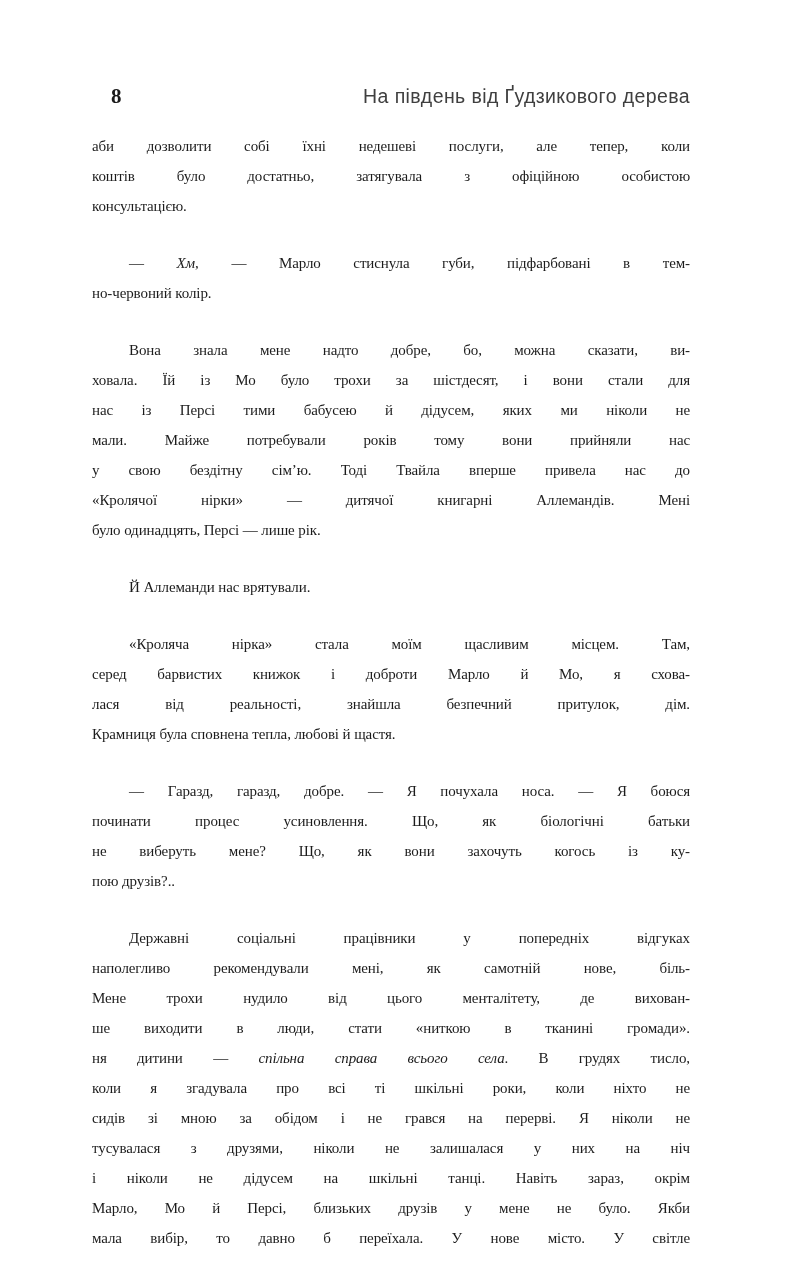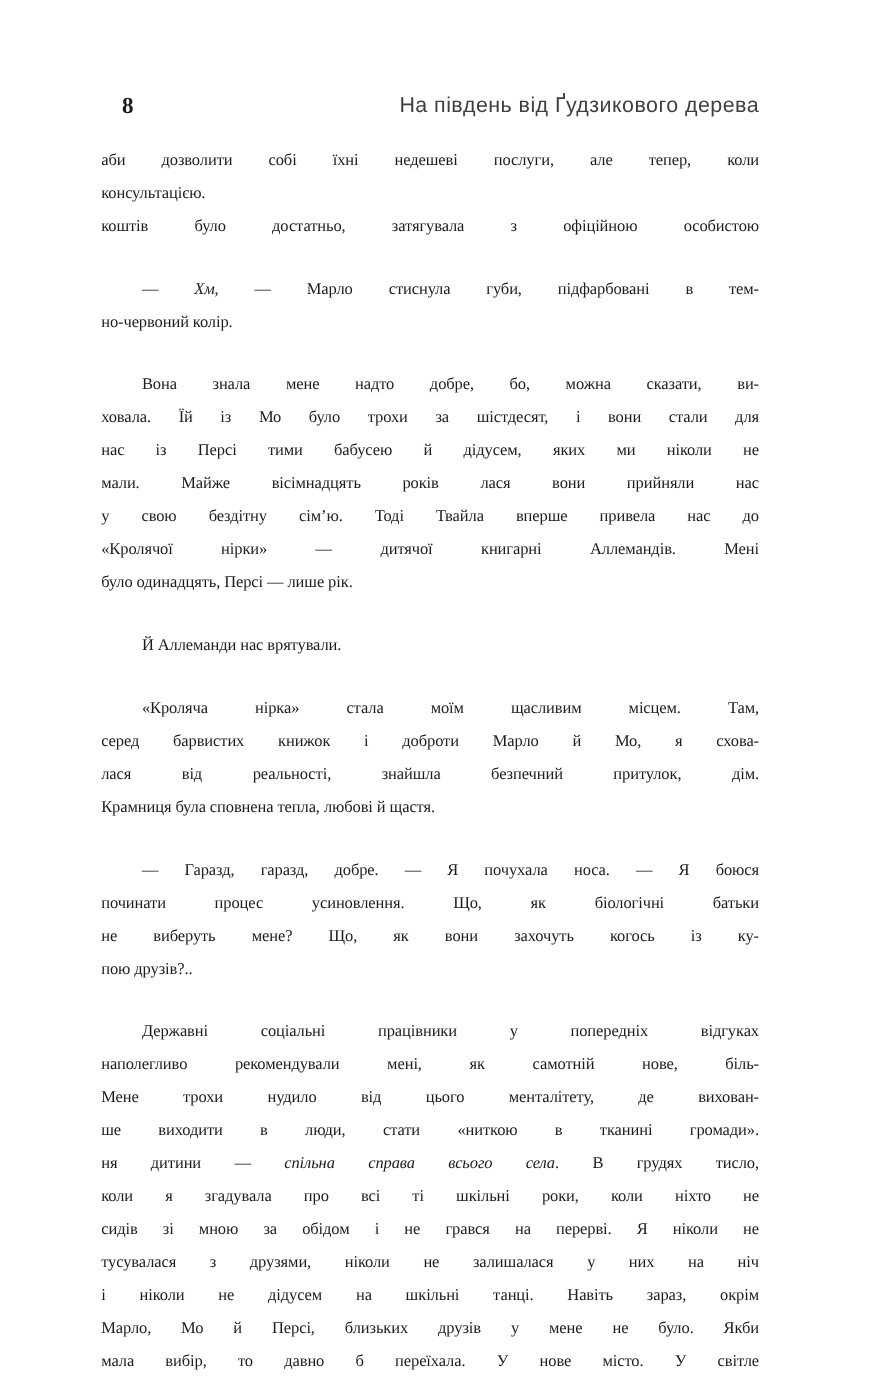--- a/index.html
+++ b/index.html
@@ -64,32 +64,32 @@
 <body>
 
 <div class="page">
   <header>
     <span class="folio">8</span>
     <div class="running-head">На південь від Ґудзикового дерева</div>
   </header>
   <main class="page-body" id="page-body">
       <div>
         <div class="line" style=""><span>аби дозволити собі їхні недешеві послуги, але тепер, коли</span></div>
+        <div class="line" style=""><span>коштів було достатньо, затягувала з офіційною особистою</span></div>
         <div class="line end" style=""><span>консультацією.</span></div>
-        <div class="line" style=""><span>коштів було достатньо, затягувала з офіційною особистою</span></div>
       </div>
       <div>
         <div class="line indent" style=""><span>— </span><span class="it">Хм</span><span>, — Марло стиснула губи, підфарбовані в тем-</span></div>
         <div class="line end" style=""><span>но-червоний колір.</span></div>
       </div>
       <div>
         <div class="line indent" style=""><span>Вона знала мене надто добре, бо, можна сказати, ви-</span></div>
         <div class="line" style=""><span>ховала. Їй із Мо було трохи за шістдесят, і вони стали для</span></div>
         <div class="line" style=""><span>нас із Персі тими бабусею й дідусем, яких ми ніколи не</span></div>
-        <div class="line" style=""><span>мали. Майже вісімнадцять років лася вони прийняли нас</span></div>
+        <div class="line" style=""><span>мали. Майже потребували років тому вони прийняли нас</span></div>
         <div class="line" style=""><span>у свою бездітну сім’ю. Тоді Твайла вперше привела нас до</span></div>
         <div class="line" style=""><span>«Кролячої нірки» — дитячої книгарні Аллемандів. Мені</span></div>
         <div class="line end" style=""><span>було одинадцять, Персі — лише рік.</span></div>
       </div>
       <div>
         <div class="line indent end" style=""><span>Й Аллеманди нас врятували.</span></div>
       </div>
       <div>
         <div class="line indent" style=""><span>«Кроляча нірка» стала моїм щасливим місцем. Там,</span></div>
         <div class="line" style=""><span>серед барвистих книжок і доброти Марло й Мо, я схова-</span></div>

